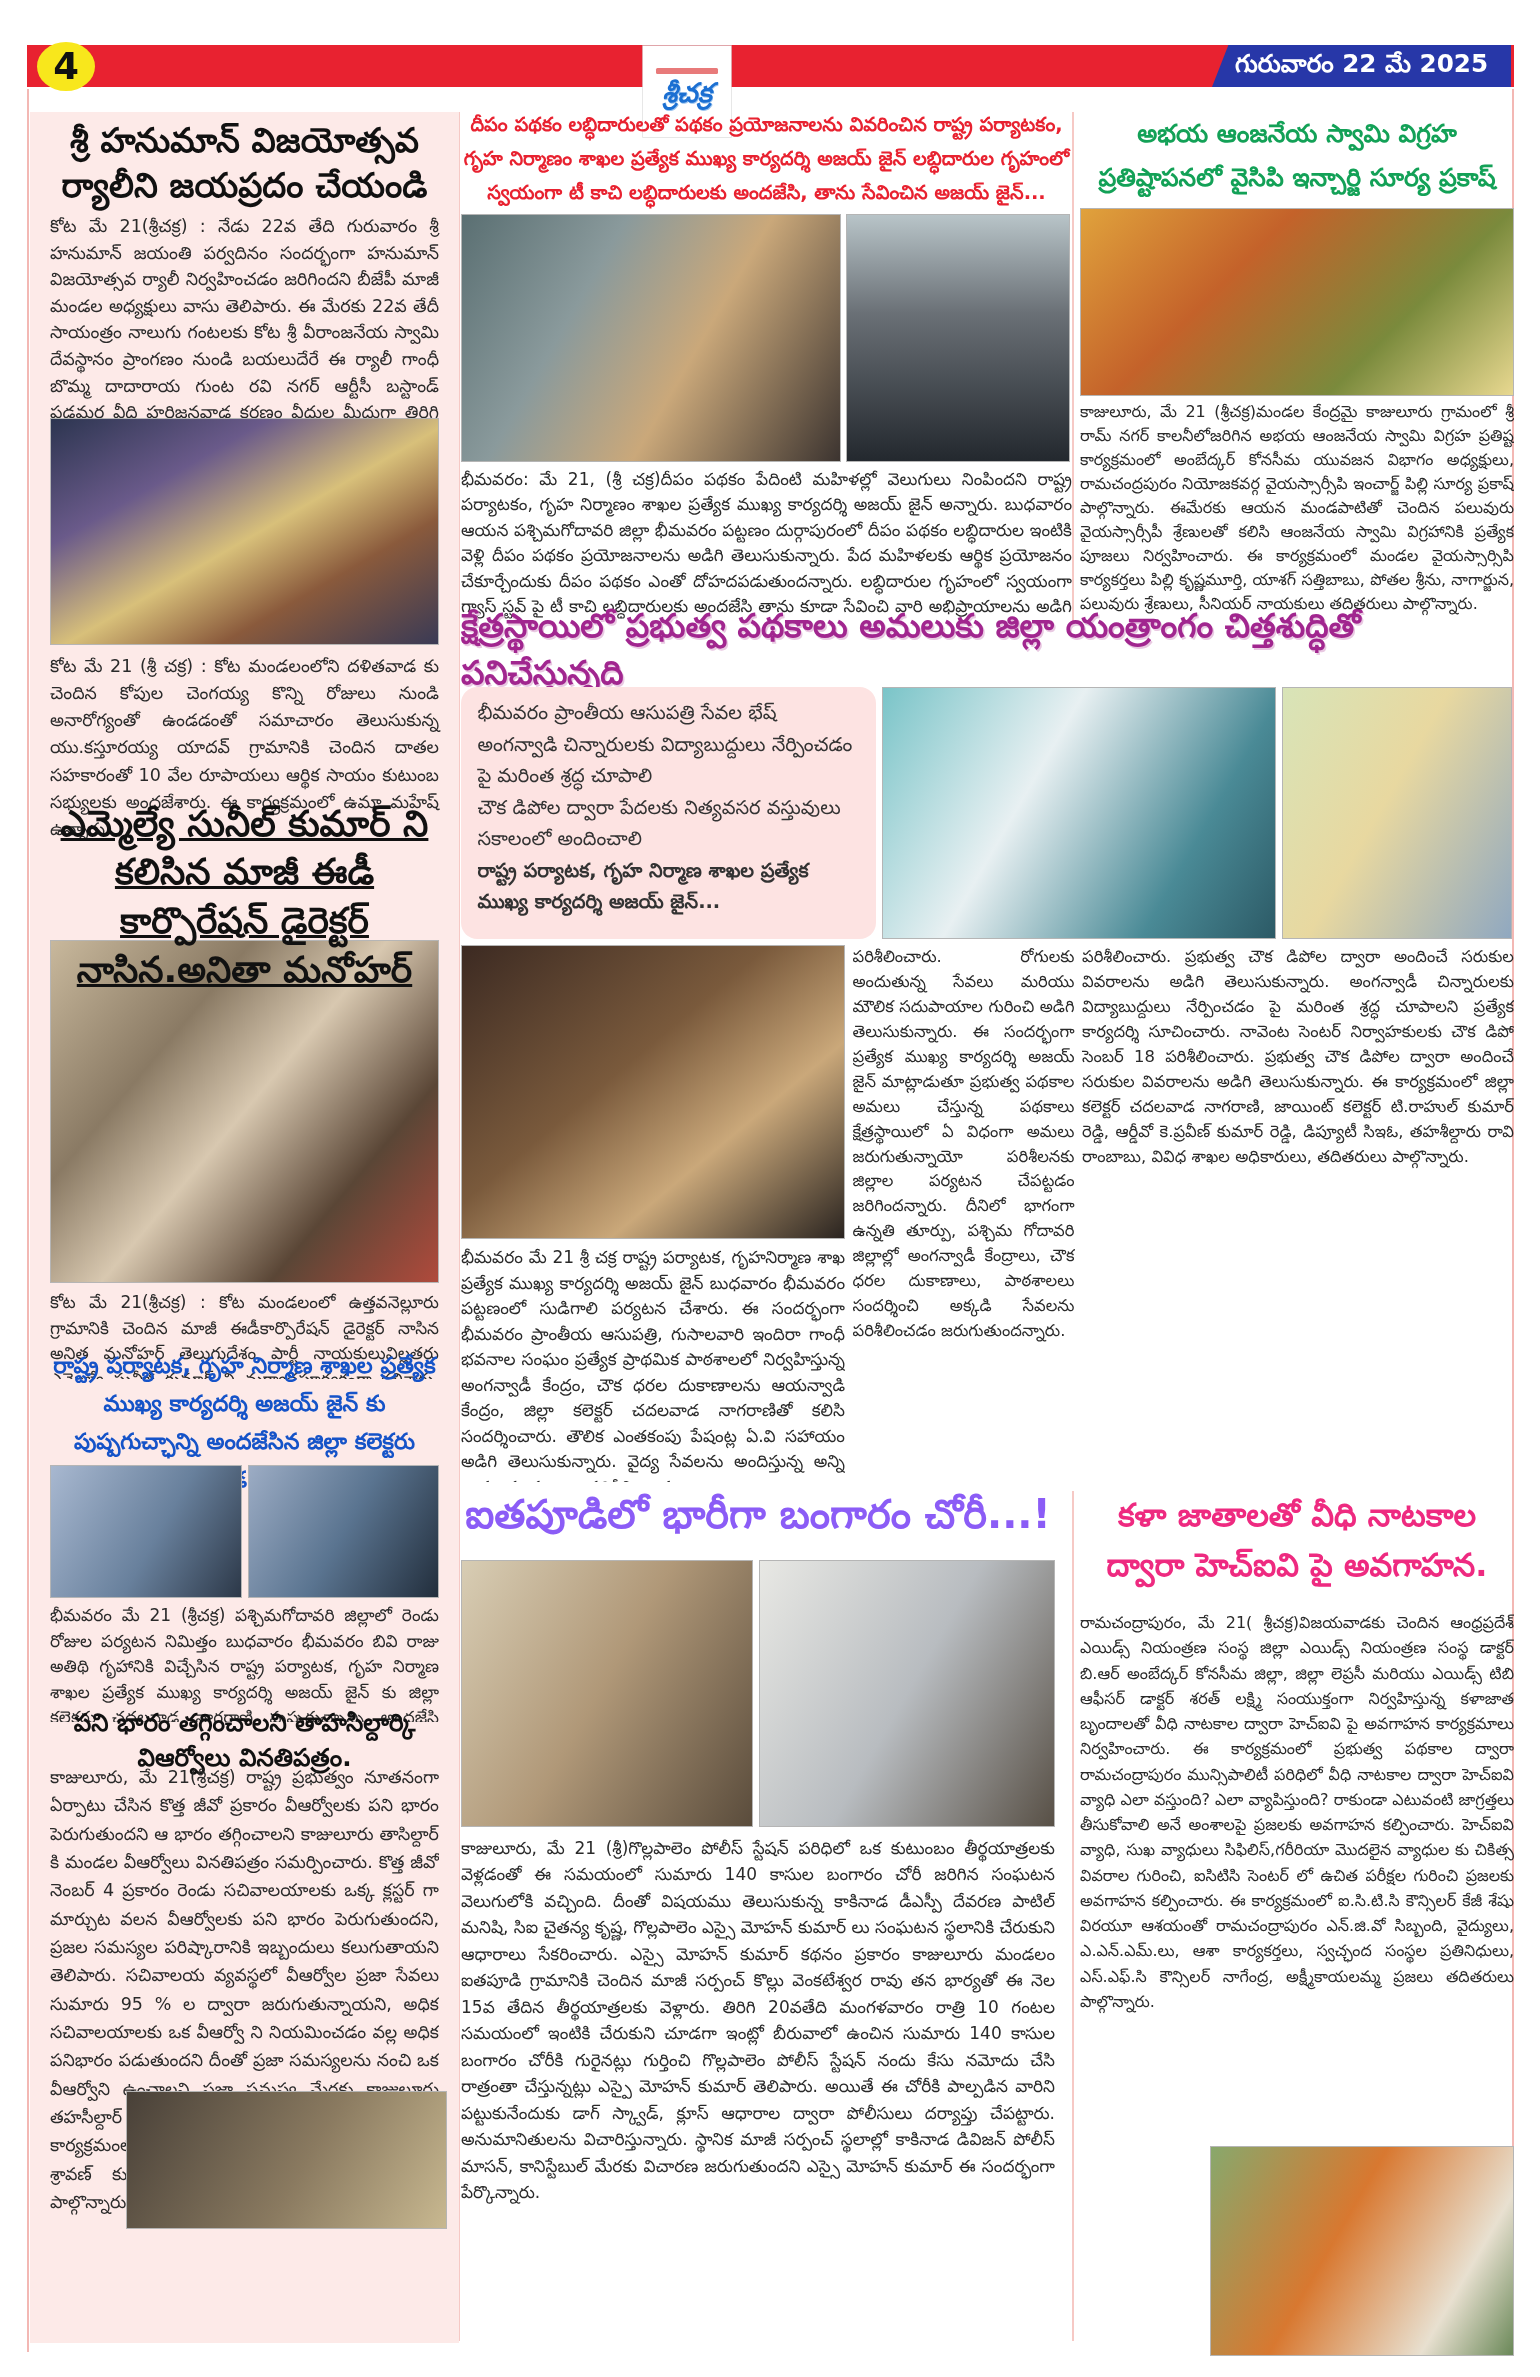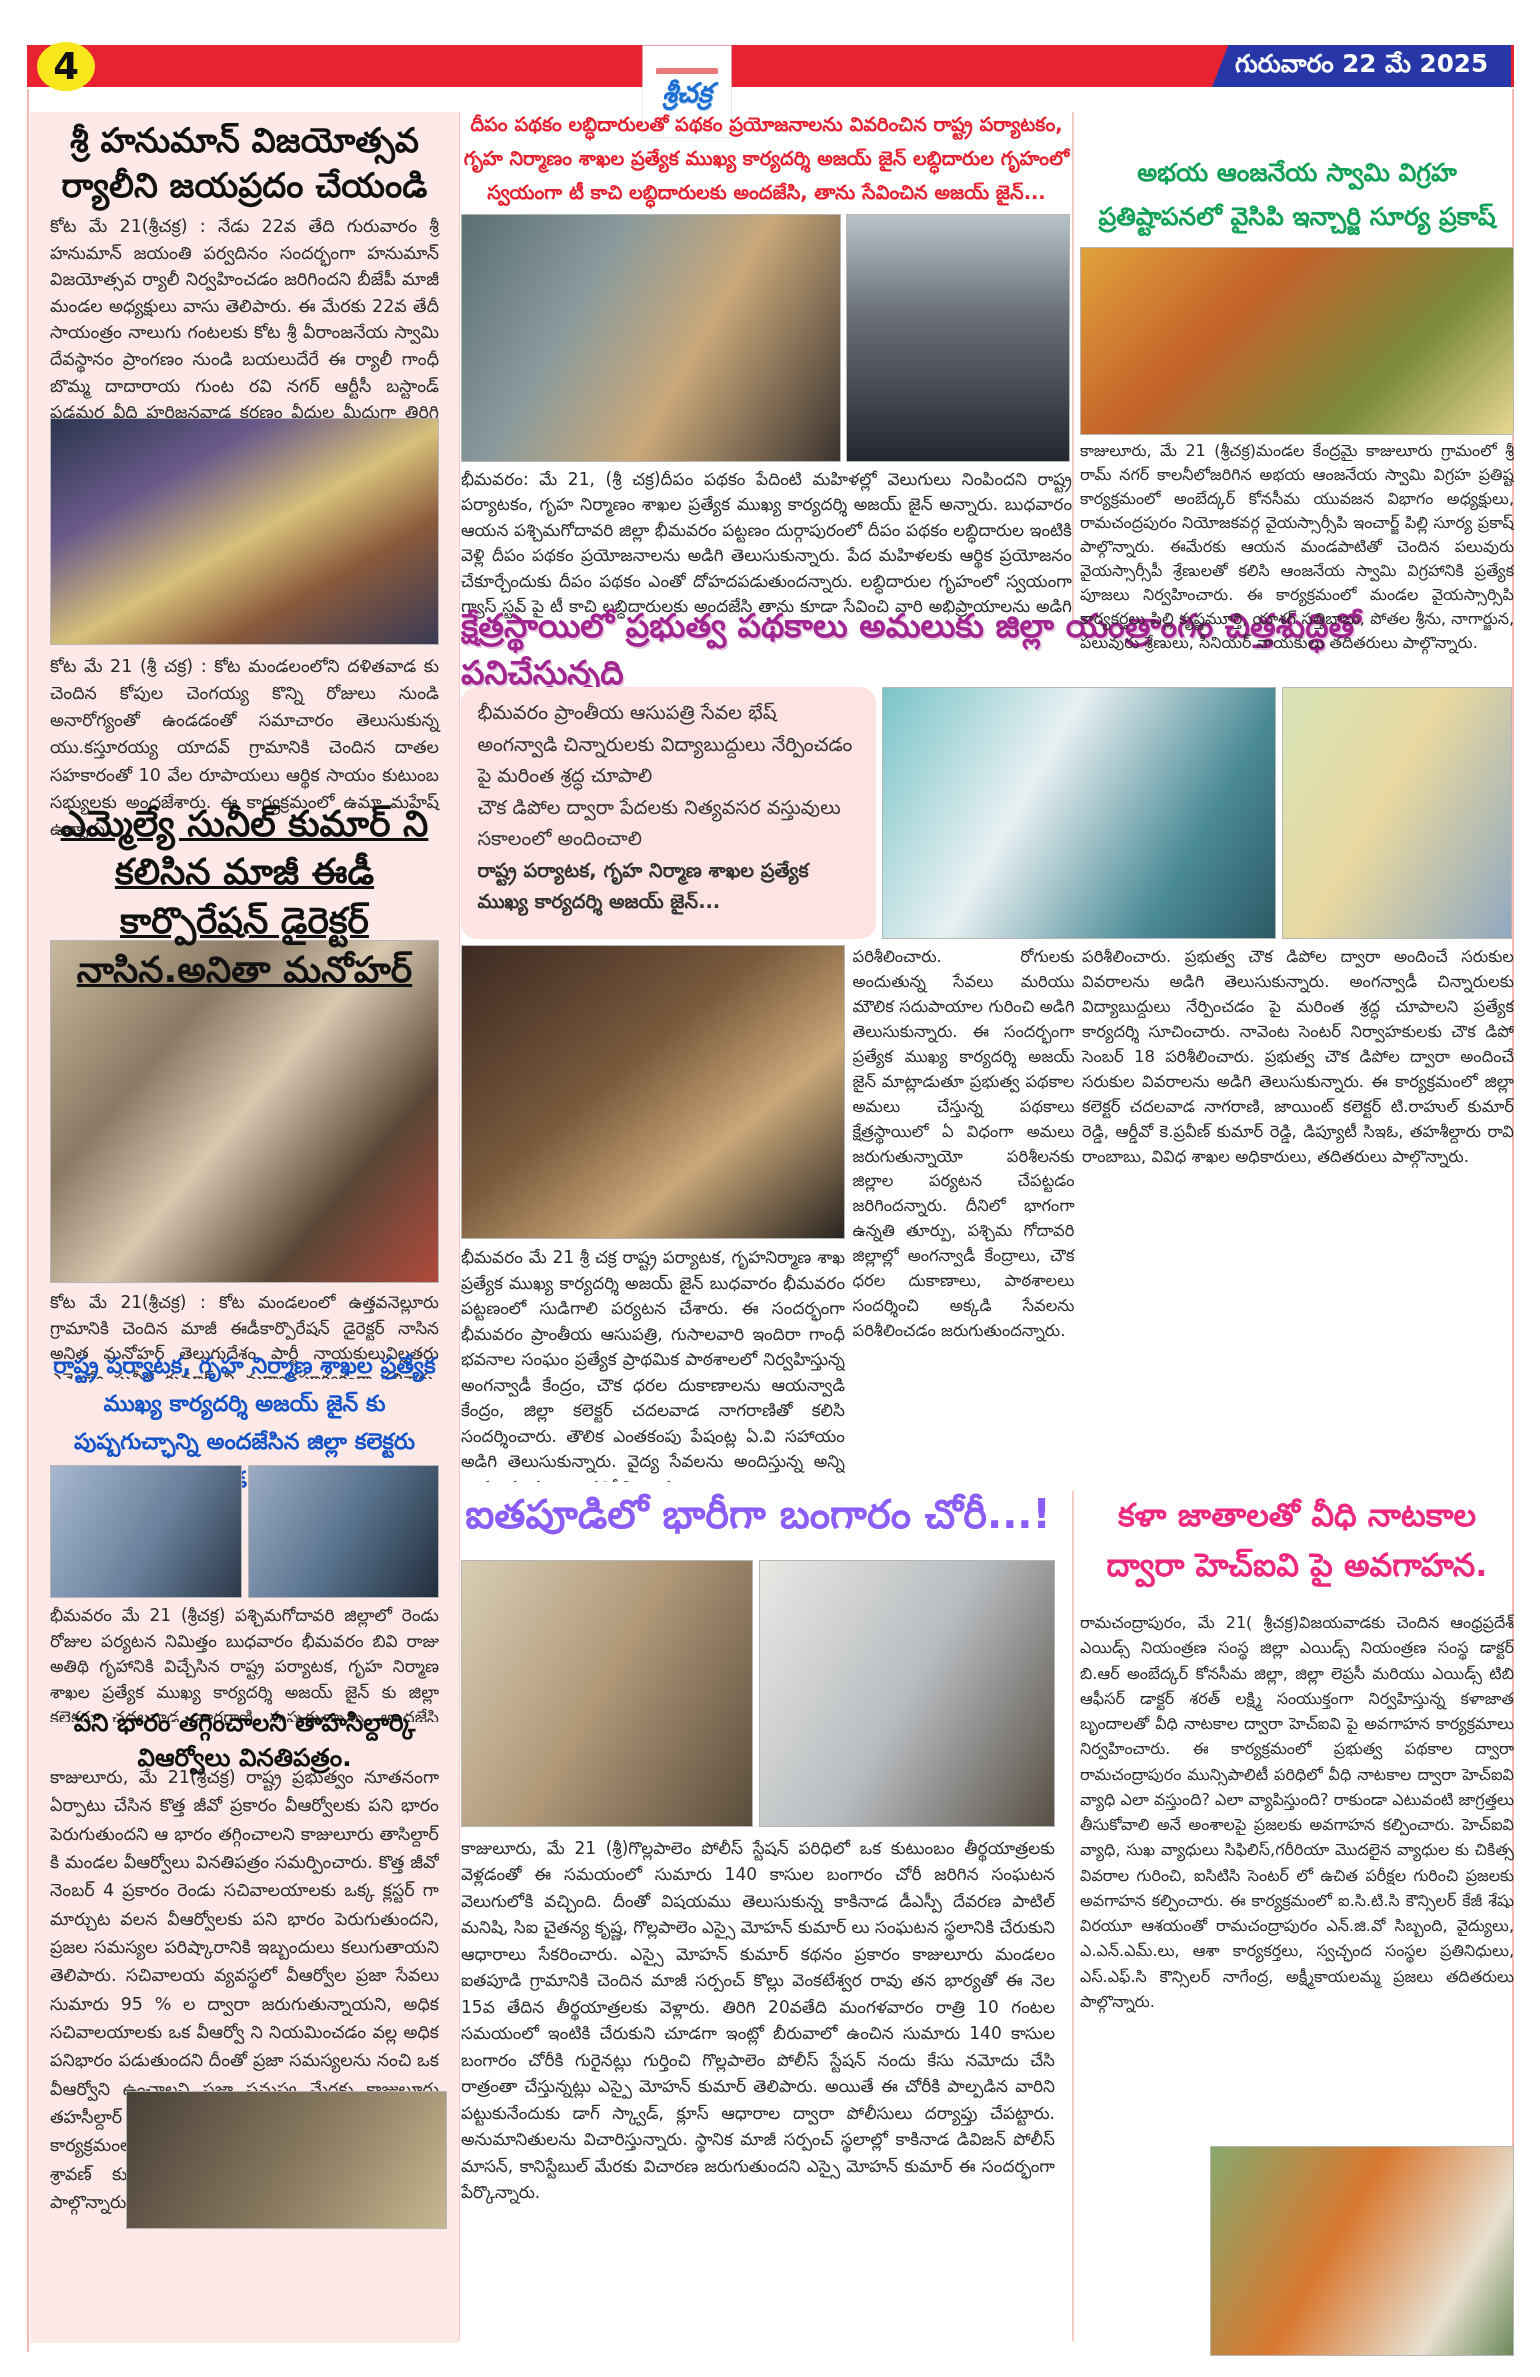--- a/index.html
+++ b/index.html
@@ -132,21 +132,21 @@
   <div class="abs" style="left:461px;top:1491px;width:594px;">
     <div class="h-purple" style="font-size:40px;height:60px;">ఐతపూడిలో  భారీగా బంగారం చోరీ...!</div>
     <div class="row" style="margin-top:9px;gap:6px;">
       <div class="photo" style="width:292px;height:267px;background:linear-gradient(120deg,#d8cdb4 0%,#b09878 48%,#5a4c3c 100%);"></div>
       <div class="photo" style="width:296px;height:267px;background:linear-gradient(120deg,#e8e8e4 0%,#b8bcc0 50%,#585046 100%);"></div>
     </div>
     <div class="body-t" style="margin-top:7.5px;height:417px;font-size:17px;line-height:1.56;">కాజులూరు, మే 21 (శ్రీ)గొల్లపాలెం పోలీస్ స్టేషన్ పరిధిలో ఒక కుటుంబం తీర్థయాత్రలకు వెళ్లడంతో ఈ సమయంలో సుమారు 140 కాసుల బంగారం చోరీ జరిగిన సంఘటన వెలుగులోకి వచ్చింది. దీంతో విషయము తెలుసుకున్న కాకినాడ డీఎస్పీ దేవరణ పాటిల్ మనిషి, సిఐ చైతన్య కృష్ణ, గొల్లపాలెం ఎస్సై మోహన్ కుమార్ లు సంఘటన స్థలానికి చేరుకుని ఆధారాలు సేకరించారు. ఎస్సై మోహన్ కుమార్ కథనం ప్రకారం కాజులూరు మండలం ఐతపూడి గ్రామానికి చెందిన మాజీ సర్పంచ్ కొల్లు వెంకటేశ్వర రావు తన భార్యతో ఈ నెల 15వ తేదిన తీర్థయాత్రలకు వెళ్లారు. తిరిగి 20వతేది మంగళవారం రాత్రి 10 గంటల సమయంలో ఇంటికి చేరుకుని చూడగా ఇంట్లో బీరువాలో ఉంచిన సుమారు 140 కాసుల బంగారం చోరీకి గురైనట్లు గుర్తించి గొల్లపాలెం పోలీస్ స్టేషన్ నందు కేసు నమోదు చేసి రాత్రంతా చేస్తున్నట్లు ఎస్పై మోహన్ కుమార్ తెలిపారు. అయితే ఈ చోరీకి పాల్పడిన వారిని పట్టుకునేందుకు డాగ్ స్క్వాడ్, క్లూస్ ఆధారాల ద్వారా పోలీసులు దర్యాప్తు చేపట్టారు. అనుమానితులను విచారిస్తున్నారు. స్థానిక మాజీ సర్పంచ్ స్థలాల్లో కాకినాడ డివిజన్ పోలీస్ మాసన్, కానిస్టేబుల్ మేరకు విచారణ జరుగుతుందని ఎస్సై మోహన్ కుమార్ ఈ సందర్భంగా పేర్కొన్నారు.</div>
   </div>
 
   <div class="abs" style="left:1080px;top:112px;width:434px;">
-    <div class="h-green" style="font-size:25px;line-height:1.75;height:91px;margin-top:39px;">అభయ ఆంజనేయ స్వామి విగ్రహ ప్రతిష్టాపనలో వైసిపి ఇన్చార్జి  సూర్య ప్రకాష్</div>
+    <div class="h-green" style="font-size:25px;line-height:1.75;height:91px;">అభయ ఆంజనేయ స్వామి విగ్రహ ప్రతిష్టాపనలో వైసిపి ఇన్చార్జి  సూర్య ప్రకాష్</div>
     <div class="photo" style="margin-top:4.5px;width:100%;height:188px;background:linear-gradient(135deg,#e0a23c 0%,#c4622a 35%,#7a8a3c 70%,#e8d890 100%);"></div>
     <div class="body-t" style="margin-top:4.5px;height:221px;font-size:16px;line-height:1.5;">కాజులూరు, మే 21 (శ్రీచక్ర)మండల కేంద్రమై  కాజులూరు గ్రామంలో శ్రీ రామ్ నగర్ కాలనీలోజరిగిన  అభయ ఆంజనేయ స్వామి  విగ్రహ ప్రతిష్ట కార్యక్రమంలో అంబేద్కర్ కోనసీమ యువజన విభాగం అధ్యక్షులు, రామచంద్రపురం నియోజకవర్గ వైయస్సార్సీపి ఇంచార్జ్  పిల్లి సూర్య ప్రకాష్ పాల్గొన్నారు. ఈమేరకు ఆయన మండపాటితో చెందిన పలువురు వైయస్సార్సీపీ శ్రేణులతో కలిసి ఆంజనేయ స్వామి విగ్రహానికి ప్రత్యేక పూజలు నిర్వహించారు. ఈ కార్యక్రమంలో మండల వైయస్సార్సిపి కార్యకర్తలు పిల్లి కృష్ణమూర్తి, యాశగ్ సత్తిబాబు, పోతల శ్రీను, నాగార్జున, పలువురు శ్రేణులు, సీనియర్ నాయకులు తదితరులు పాల్గొన్నారు.</div>
   </div>
 
   <div class="abs" style="left:1080px;top:1491px;width:434px;">
     <div class="h-pink" style="font-size:32px;line-height:1.55;height:98px;">కళా జాతాలతో వీధి నాటకాల ద్వారా హెచ్ఐవి పై అవగాహన.</div>
     <div style="position:relative;height:749px;margin-top:21px;">
       <div class="body-t" style="height:100%;font-size:16px;line-height:1.58;">రామచంద్రాపురం, మే 21( శ్రీచక్ర)విజయవాడకు చెందిన ఆంధ్రప్రదేశ్ ఎయిడ్స్ నియంత్రణ సంస్థ జిల్లా ఎయిడ్స్ నియంత్రణ సంస్థ డాక్టర్ బి.ఆర్ అంబేద్కర్ కోనసీమ జిల్లా, జిల్లా లెప్రసీ మరియు ఎయిడ్స్ టిబి ఆఫీసర్ డాక్టర్ శరత్ లక్ష్మి సంయుక్తంగా నిర్వహిస్తున్న కళాజాత బృందాలతో వీధి నాటకాల ద్వారా హెచ్ఐవి పై అవగాహన కార్యక్రమాలు నిర్వహించారు. ఈ కార్యక్రమంలో ప్రభుత్వ పథకాల ద్వారా రామచంద్రాపురం మున్సిపాలిటీ పరిధిలో వీధి నాటకాల ద్వారా హెచ్ఐవి వ్యాధి ఎలా వస్తుంది? ఎలా వ్యాపిస్తుంది? రాకుండా ఎటువంటి జాగ్రత్తలు తీసుకోవాలి అనే అంశాలపై ప్రజలకు అవగాహన కల్పించారు. హెచ్ఐవి వ్యాధి, సుఖ వ్యాధులు సిఫిలిస్,గరీరియా మొదలైన వ్యాధుల కు చికిత్స వివరాల గురించి, ఐసిటిసి సెంటర్ లో ఉచిత పరీక్షల గురించి ప్రజలకు అవగాహన కల్పించారు. ఈ కార్యక్రమంలో ఐ.సి.టి.సి కౌన్సిలర్ కేజీ శేషు విరయూ ఆశయంతో రామచంద్రాపురం ఎన్.జి.వో సిబ్బంది, వైద్యులు, ఎ.ఎన్.ఎమ్.లు, ఆశా కార్యకర్తలు, స్వచ్ఛంద సంస్థల ప్రతినిధులు, ఎస్.ఎఫ్.సి కౌన్సిలర్ నాగేంద్ర, అక్ష్మీకాయలమ్మ ప్రజలు తదితరులు పాల్గొన్నారు.</div>
       <div class="photo" style="position:absolute;right:0;bottom:3px;width:304px;height:210px;background:linear-gradient(120deg,#88a86c 0%,#d87830 42%,#e8e0d0 78%,#6a8858 100%);"></div>
     </div>

